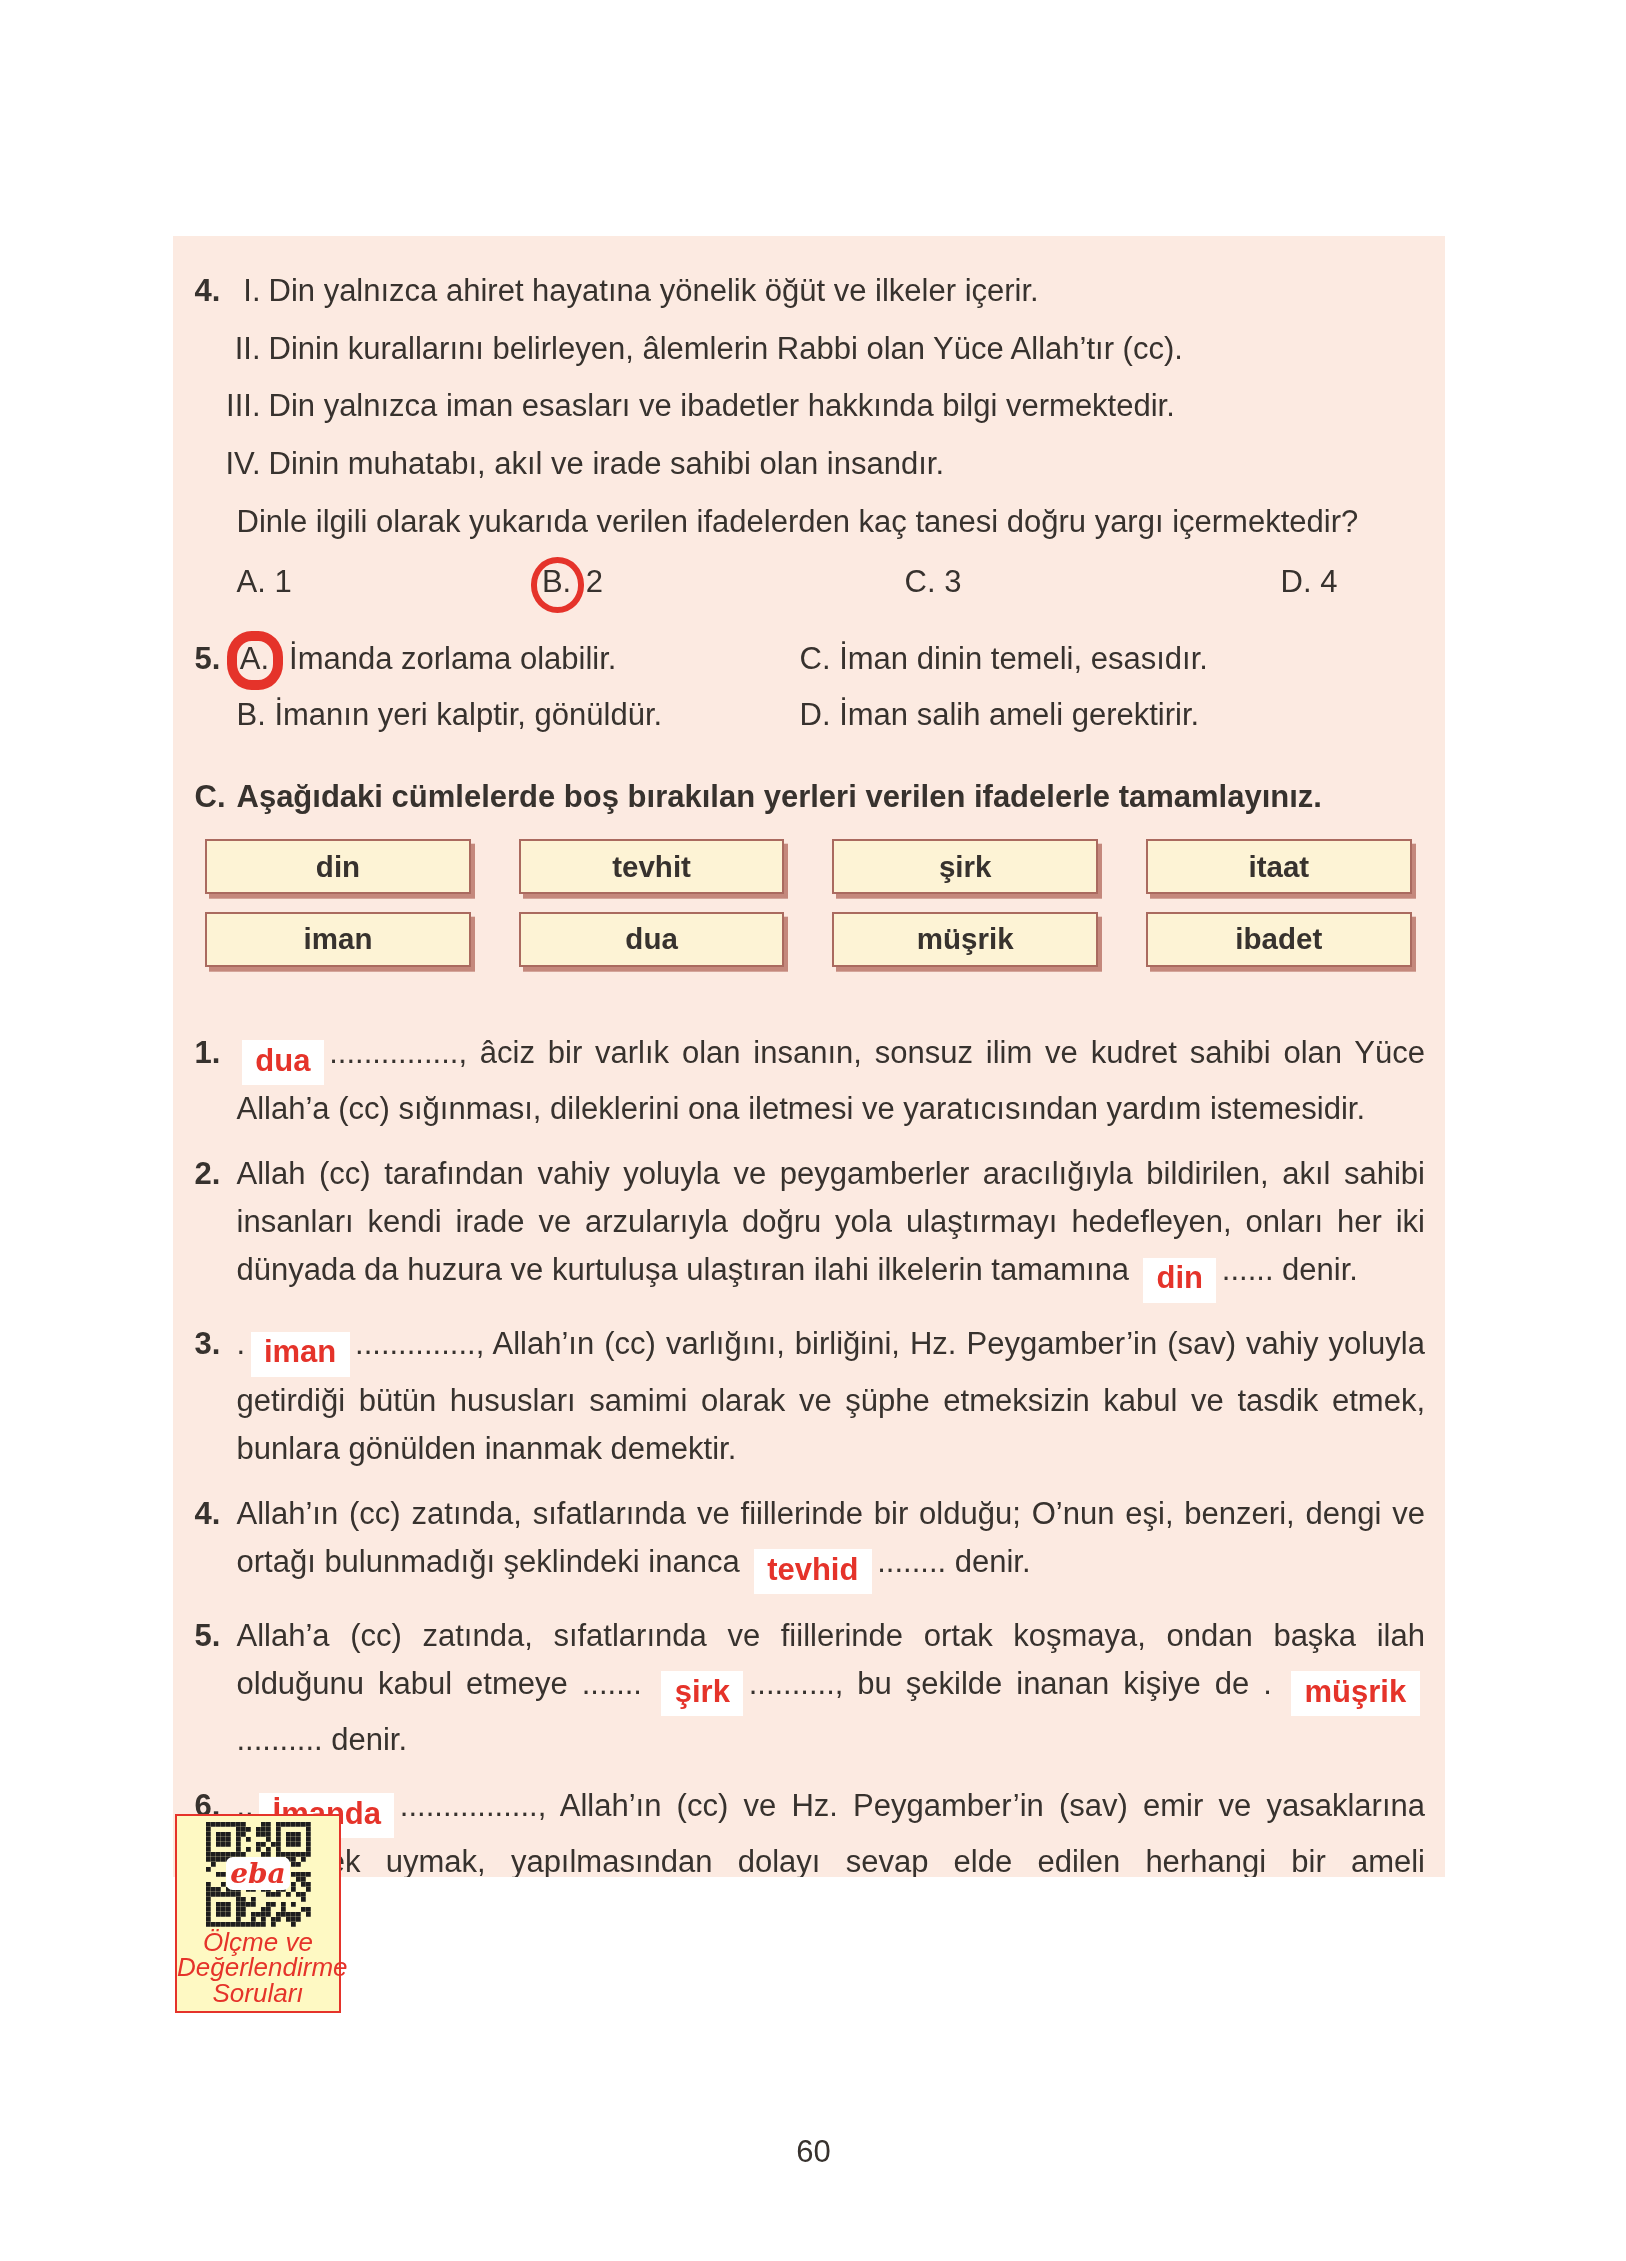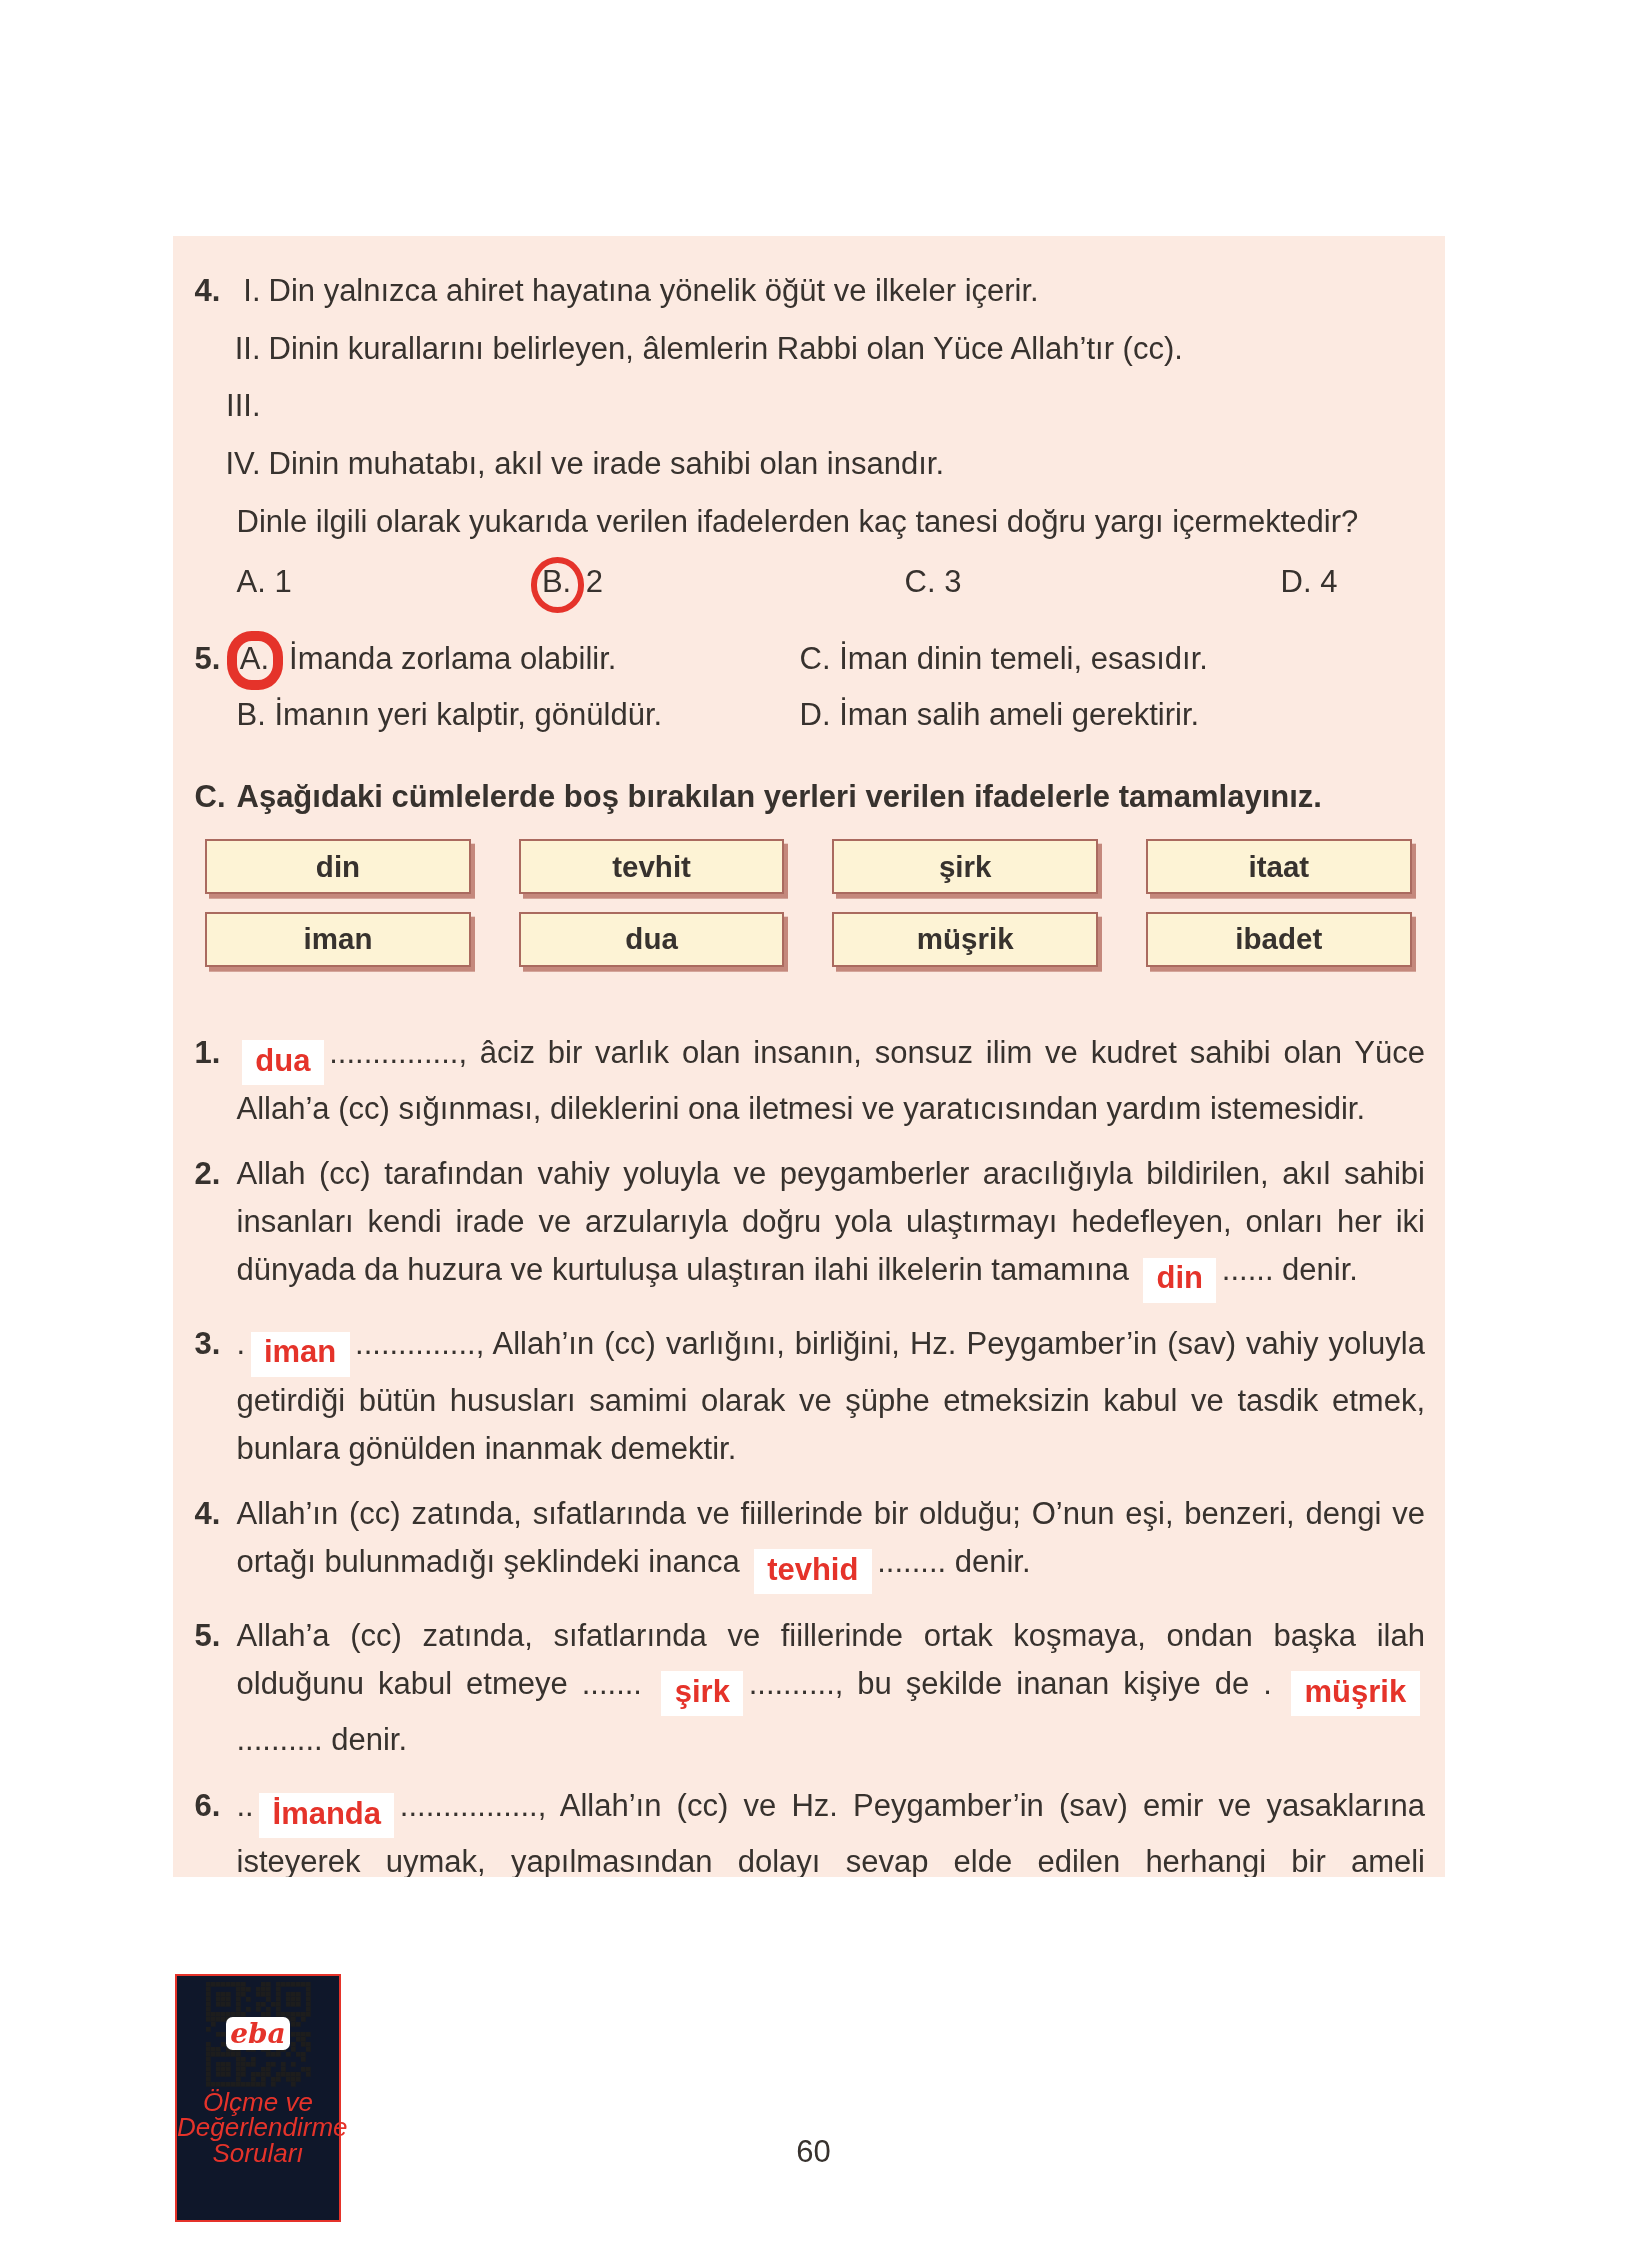--- a/index.html
+++ b/index.html
@@ -34,22 +34,22 @@
              margin:0 13.4px 62px 10.7px;}
   .word-box{background:var(--box-bg);border:2px solid var(--box-border);
             box-shadow:4px 4.7px 0 var(--box-shadow);height:55px;box-sizing:border-box;
             display:flex;align-items:center;justify-content:center;
             font-weight:bold;font-size:29.5px;}
   .fq{display:flex;margin-bottom:17.5px;}
   .fq .qnum{line-height:48px;}
   .ftext{flex:1;min-width:0;text-align:justify;line-height:48px;}
   .chip{display:inline-block;background:#ffffff;color:var(--red);font-weight:bold;
         padding:2.7px 13.4px 6.7px;margin:0 5.4px;line-height:1.15;vertical-align:-8px;}
-  .qr-box{position:absolute;left:175px;top:1974px;width:166px;height:248px;box-sizing:border-box;
-          border:2.7px solid var(--red);background:#0f172a;text-align:center;}
+  .qr-box{position:absolute;left:175px;top:1814px;width:166px;height:199px;box-sizing:border-box;
+          border:2.7px solid var(--red);background:#fef9c3;text-align:center;}
   .qr-wrap{position:relative;width:105px;height:105px;margin:6px auto 0;}
   .qr-wrap svg{display:block;}
   #qr-svg rect{fill:#1d1d1d;}
   .eba-logo{position:absolute;top:35px;left:0;right:0;text-align:center;
             font-family:"DejaVu Serif",serif;font-style:italic;font-weight:bold;
             font-size:28px;color:var(--red);}
   .eba-logo span{background:#ffffff;padding:0 4px;border-radius:6.7px;}
   .qr-caption{margin-top:2.7px;color:var(--red);font-style:italic;font-size:26px;line-height:25.5px;}
   .page-num{position:absolute;left:0;right:0;top:2134px;text-align:center;font-size:31px;}
 </style>
@@ -65,20 +65,21 @@
         <div class="stmt">
           <span class="rnum">I.</span>
           <span>Din yalnızca ahiret hayatına yönelik öğüt ve ilkeler içerir.</span>
         </div>
         <div class="stmt">
           <span class="rnum">II.</span>
           <span>Dinin kurallarını belirleyen, âlemlerin Rabbi olan Yüce Allah’tır (cc).</span>
         </div>
         <div class="stmt">
           <span class="rnum">III.</span>
+          <span>Din yalnızca iman esasları ve ibadetler hakkında bilgi vermektedir.</span>
         </div>
         <div class="stmt">
           <span class="rnum">IV.</span>
           <span>Dinin muhatabı, akıl ve irade sahibi olan insandır.</span>
         </div>
         <div class="q4-prompt">Dinle ilgili olarak yukarıda verilen ifadelerden kaç tanesi doğru yargı içermektedir?</div>
         <div class="opt-row">
           <span class="opt opt4-a"><span>A.</span> <span>1</span></span>
           <span class="opt opt4-b"><span class="circle-b"><span>B.</span></span> <span>2</span></span>
           <span class="opt opt4-c"><span>C.</span> <span>3</span></span>

